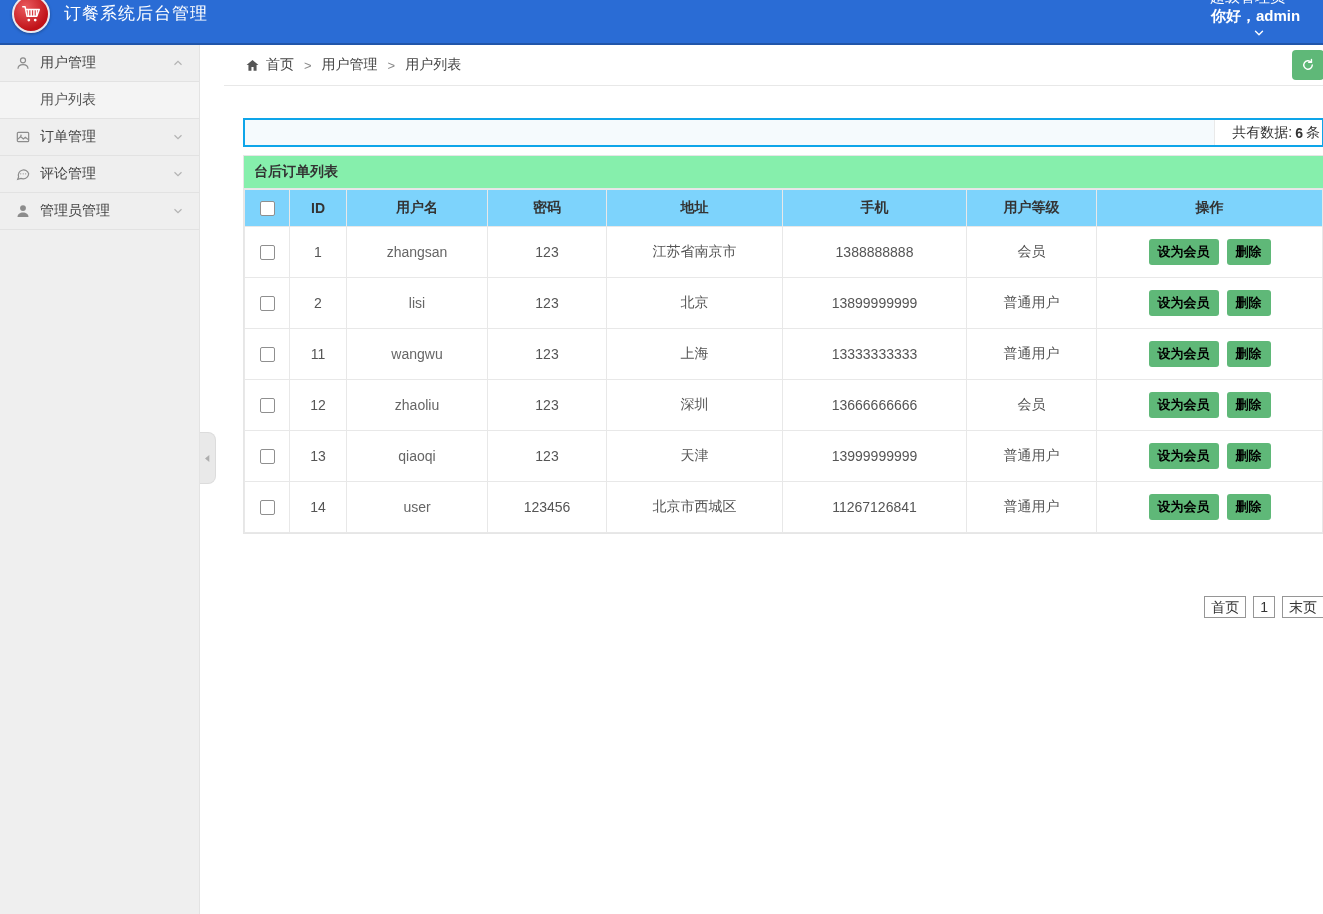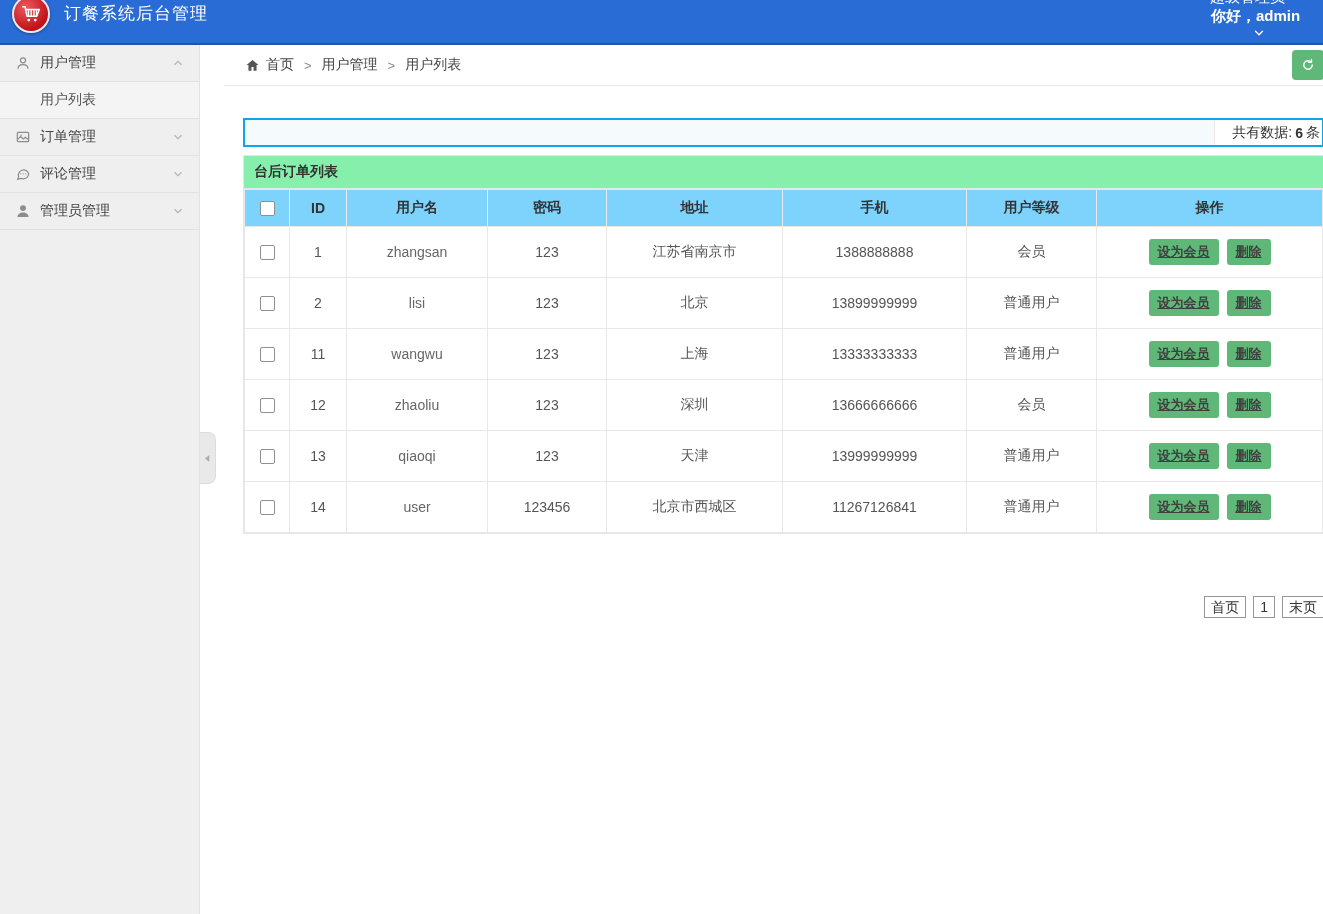--- a/index.html
+++ b/index.html
@@ -164,30 +164,29 @@
     width: 15px; height: 15px;
     border: 1px solid #8f8f8f;
     border-radius: 2px;
     background: #fff;
     vertical-align: middle;
     cursor: pointer;
   }
   .btn-green {
     display: inline-block;
     background: #5FB878;
-    color: #404040;
+    color: #000000;
     font-size: 13px;
     font-weight: bold;
     padding: 4px 9px;
     border: none;
     border-radius: 3px;
     margin: 12px 4px;
     cursor: pointer;
     font-family: inherit;
-    text-decoration: underline;
   }
 
   
   .pagination {
     margin-top: 62px;
     display: flex; justify-content: flex-end;
     gap: 7px;
     padding-bottom: 30px;
   }
   .page-btn {

